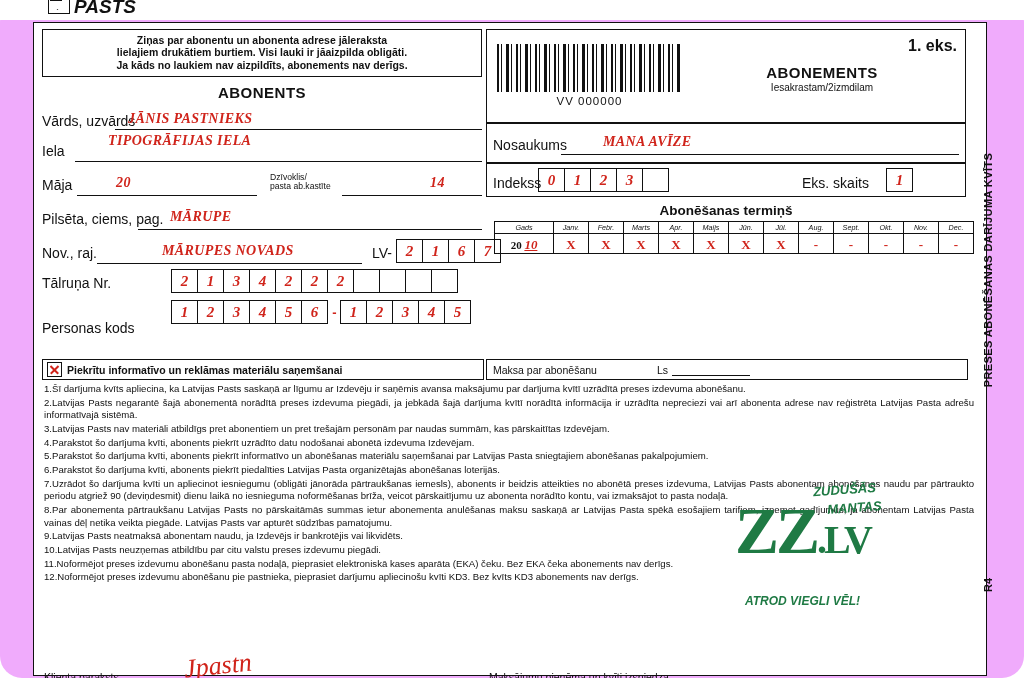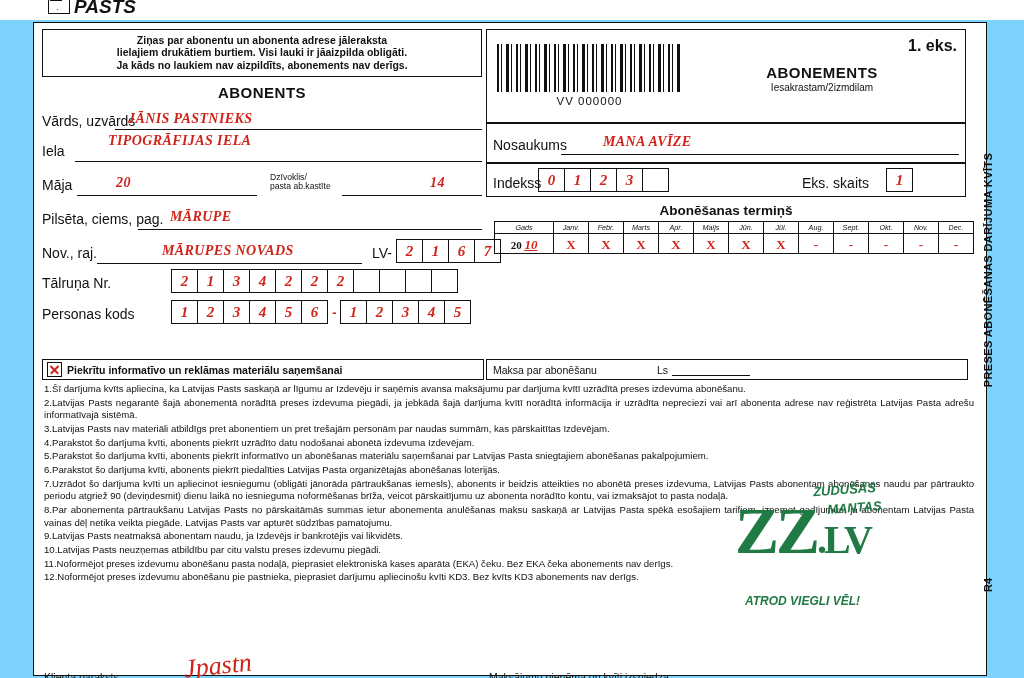--- a/index.html
+++ b/index.html
@@ -1,21 +1,21 @@
 <!DOCTYPE html>
 <html><head>
 <meta charset="utf-8">
 <style>
   html,body{margin:0;padding:0;background:#ffffff;}
   body{
     width:1024px;height:678px;position:relative;overflow:hidden;
     font-family:"Liberation Sans", sans-serif;
     color:#111;
   }
-  .page{position:absolute;inset:0;background:#7dd3fc;}
+  .page{position:absolute;inset:0;background:#f0abfc;border-radius:22px;}
 
   
   .topbar{position:absolute;left:0;top:0;width:1024px;height:20px;background:#fff;}
   .logo{position:absolute;left:48px;top:-4px;font-size:19px;font-weight:bold;font-style:italic;letter-spacing:0px;color:#111;}
   .logo .env{display:inline-block;width:20px;height:13px;border:1.6px solid #111;position:relative;vertical-align:-1px;margin-right:4px;}
   .logo .env:before{content:"";position:absolute;left:1px;top:0px;width:12px;height:8px;border-top:1.4px solid #111;transform:skewX(0deg);}
   .logo .env:after{content:"";position:absolute;left:-1px;top:-1px;width:17px;height:10px;border-bottom:1.4px solid #111;transform:rotate(0deg);
      clip-path:polygon(0 0,50% 100%,100% 0);border-left:1.4px solid #111;border-right:1.4px solid #111;}
 
   
@@ -179,21 +179,21 @@
           <div class="bx">2</div>
           <div class="bx">2</div>
           <div class="bx blank">.</div>
           <div class="bx blank">.</div>
           <div class="bx blank">.</div>
           <div class="bx blank">.</div>
         </div>
       </div>
 
       <div class="row" style="height:31px;">
-        <div class="lbl" style="top:10px;">Personas kods</div>
+        <div class="lbl" style="top:24px;">Personas kods</div>
         <div class="boxes" style="left:130px;top:4px;">
           <div class="bx">1</div>
           <div class="bx">2</div>
           <div class="bx">3</div>
           <div class="bx">4</div>
           <div class="bx">5</div>
           <div class="bx">6</div>
           <div class="dash">-</div>
           <div class="bx">1</div>
           <div class="bx">2</div>

